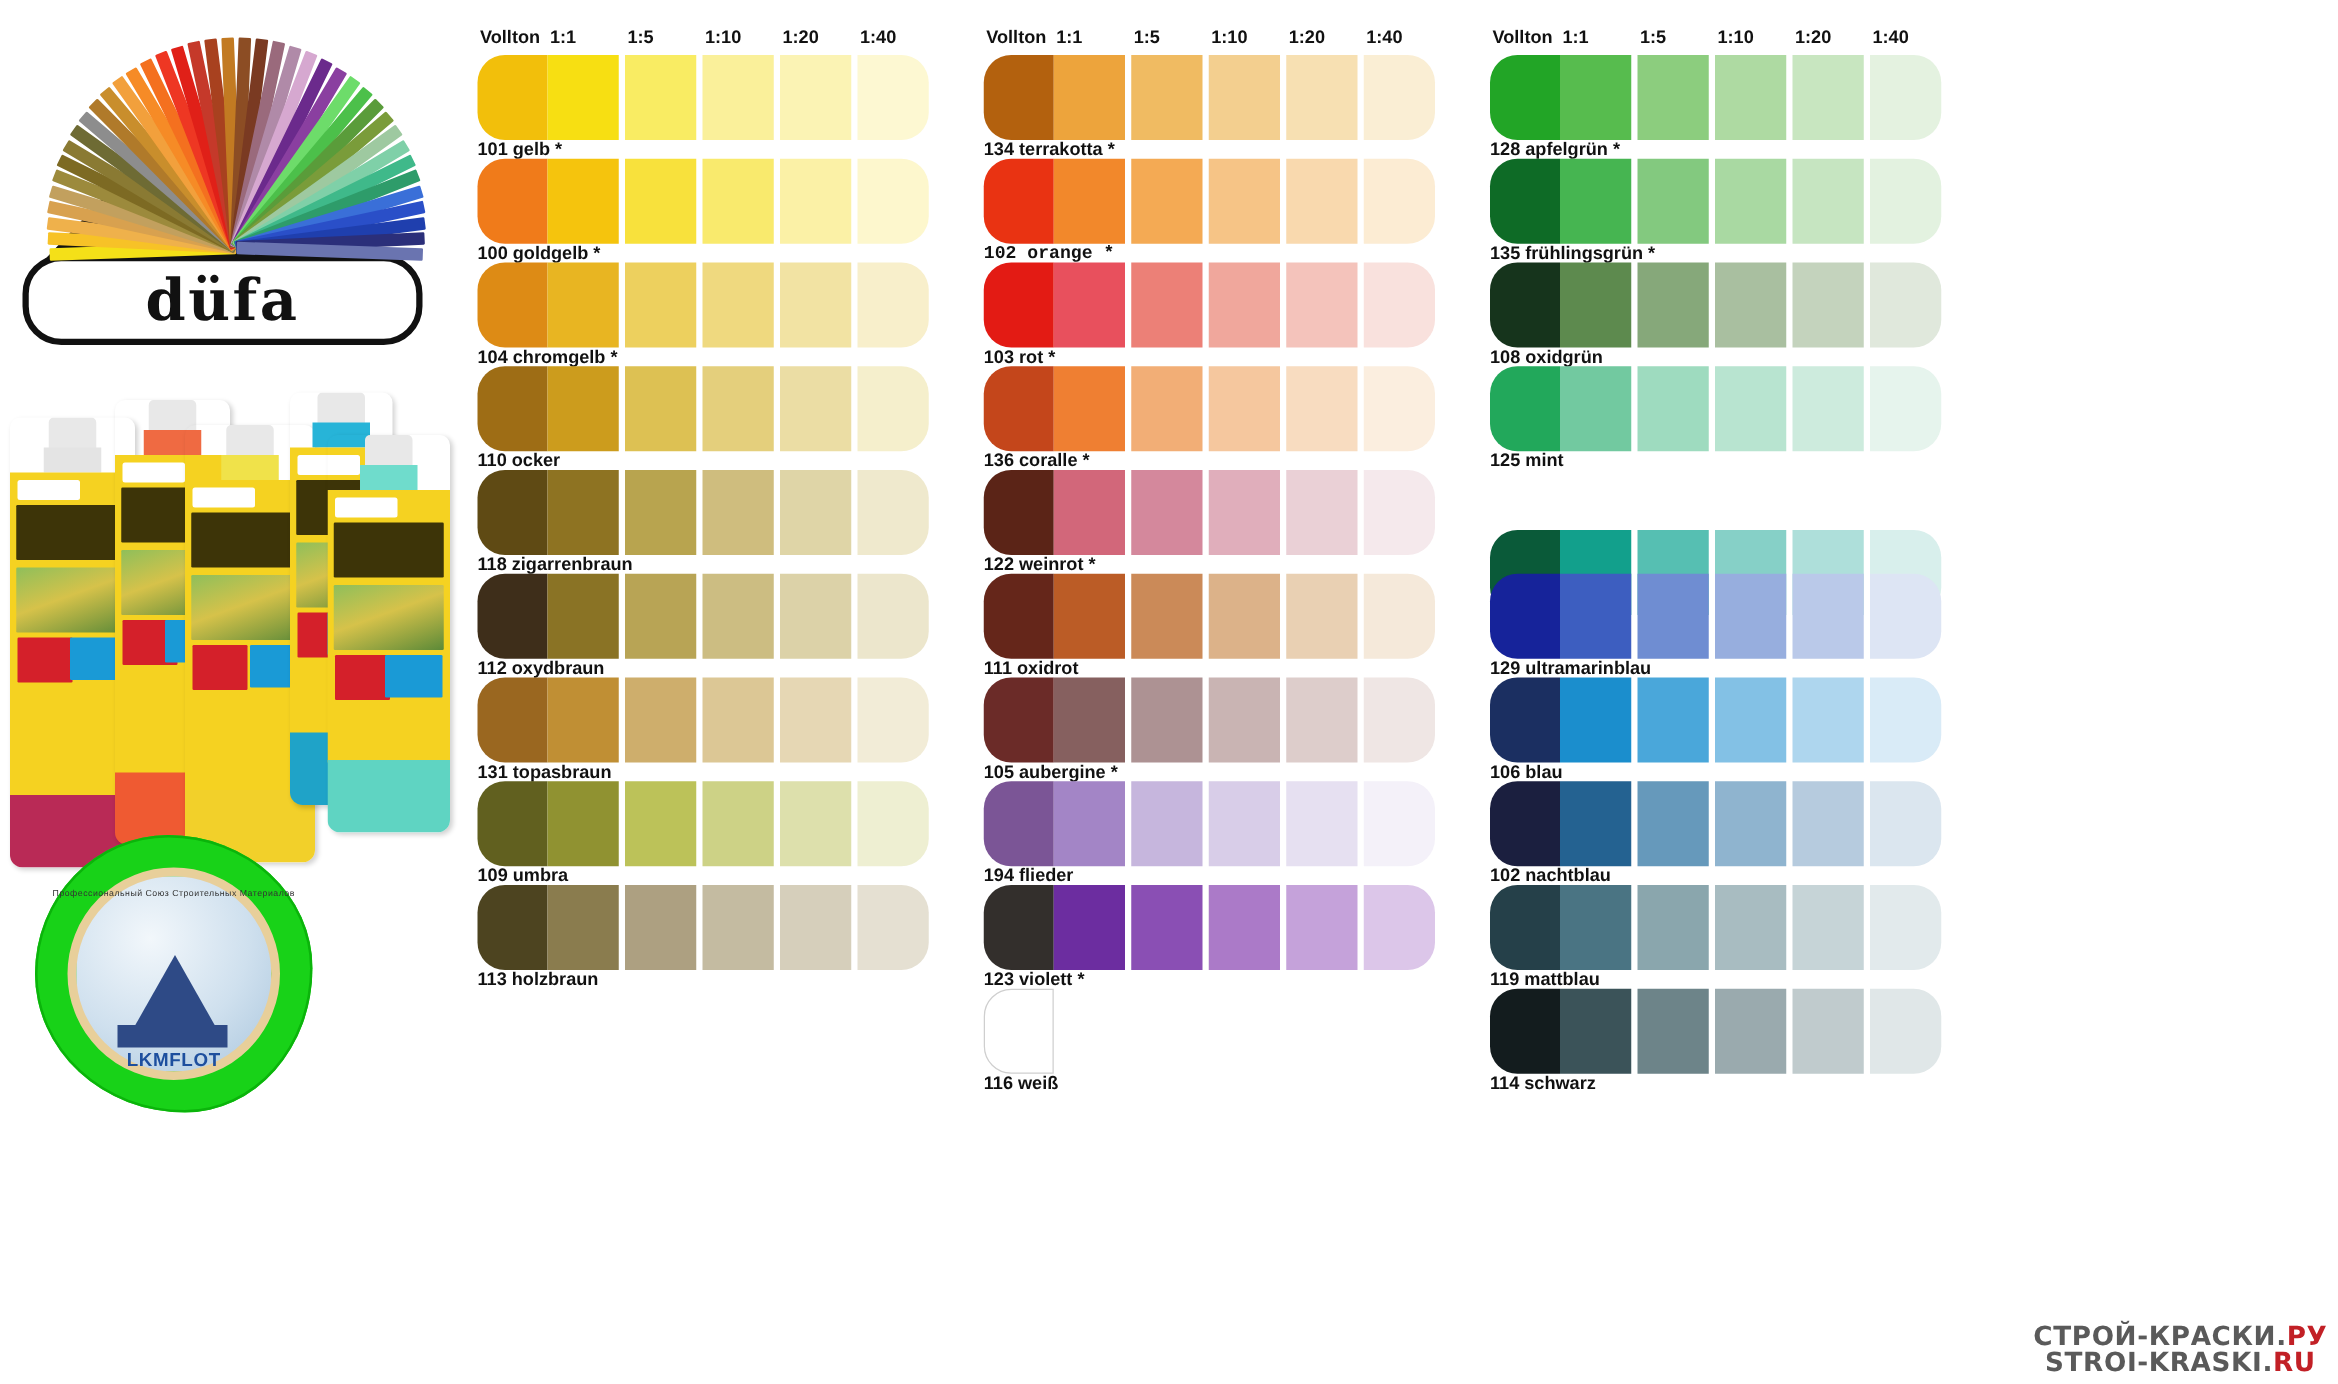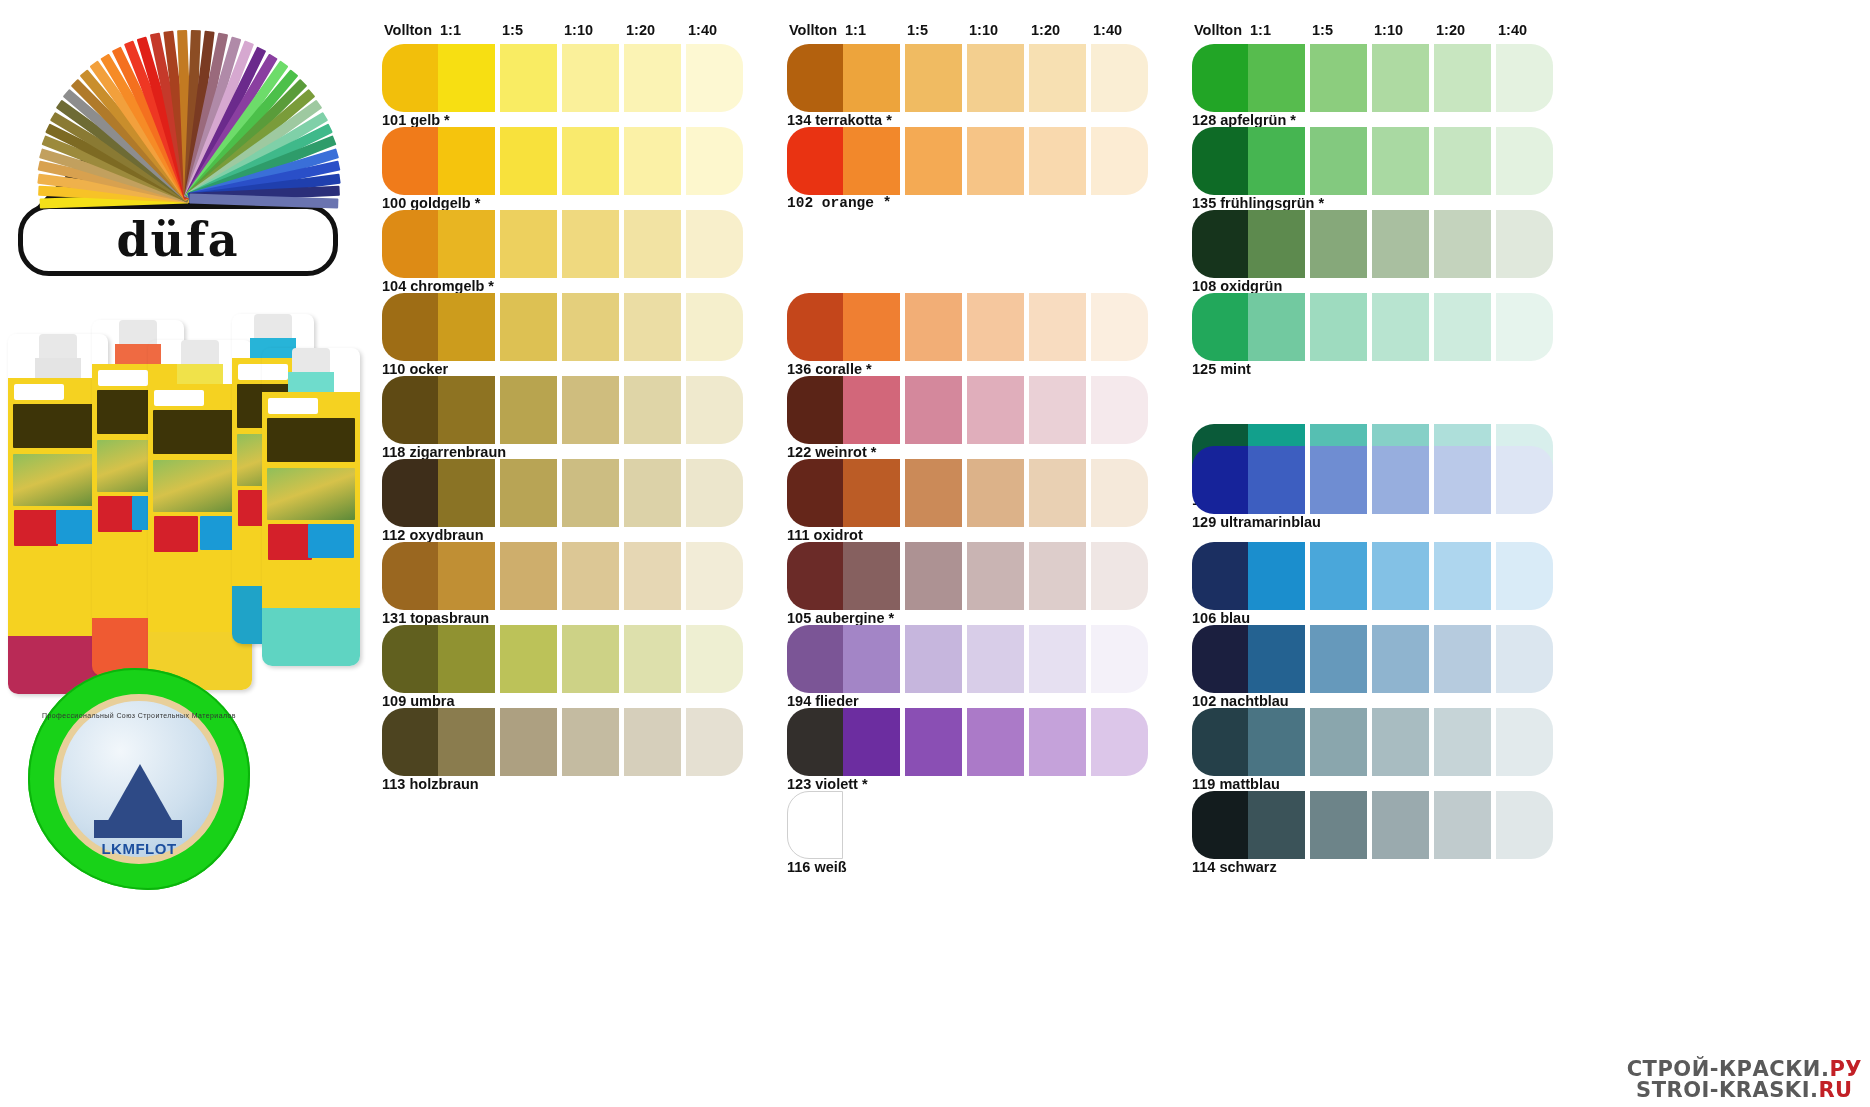--- a/index.html
+++ b/index.html
@@ -352,20 +352,29 @@
       </div>
       <div class="swatch-row" style="top: 127px; font-family: Liberation Mono, monospace;">
         <div class="sw first" style="left: 10px; width: 56px; background: rgb(233, 51, 18);"></div>
         <div class="sw" style="left: 66px; width: 57px; background: rgb(242, 136, 43);"></div>
         <div class="sw" style="left: 128px; width: 57px; background: rgb(244, 170, 84);"></div>
         <div class="sw" style="left: 190px; width: 57px; background: rgb(246, 196, 134);"></div>
         <div class="sw" style="left: 252px; width: 57px; background: rgb(249, 217, 174);"></div>
         <div class="sw last" style="left: 314px; width: 57px; background: rgb(252, 236, 211);"></div>
         <div class="row-label">102 orange *</div>
       </div>
+      <div class="swatch-row" style="top: 210px;">
+        <div class="sw first" style="left: 10px; width: 56px; background: rgb(227, 27, 20);"></div>
+        <div class="sw" style="left: 66px; width: 57px; background: rgb(232, 80, 93);"></div>
+        <div class="sw" style="left: 128px; width: 57px; background: rgb(236, 128, 119);"></div>
+        <div class="sw" style="left: 190px; width: 57px; background: rgb(240, 167, 156);"></div>
+        <div class="sw" style="left: 252px; width: 57px; background: rgb(244, 195, 187);"></div>
+        <div class="sw last" style="left: 314px; width: 57px; background: rgb(249, 225, 221);"></div>
+        <div class="row-label">103 rot *</div>
+      </div>
       <div class="swatch-row" style="top: 293px;">
         <div class="sw first" style="left: 10px; width: 56px; background: rgb(196, 70, 27);"></div>
         <div class="sw" style="left: 66px; width: 57px; background: rgb(239, 127, 50);"></div>
         <div class="sw" style="left: 128px; width: 57px; background: rgb(242, 174, 118);"></div>
         <div class="sw" style="left: 190px; width: 57px; background: rgb(245, 199, 158);"></div>
         <div class="sw" style="left: 252px; width: 57px; background: rgb(248, 220, 192);"></div>
         <div class="sw last" style="left: 314px; width: 57px; background: rgb(251, 238, 223);"></div>
         <div class="row-label">136 coralle *</div>
       </div>
       <div class="swatch-row" style="top: 376px;">
@@ -465,21 +474,21 @@
       </div>
       <div class="swatch-row" style="top: 376px; margin-top: 48px;">
         <div class="sw first" style="left: 10px; width: 56px; background: rgb(10, 90, 57);"></div>
         <div class="sw" style="left: 66px; width: 57px; background: rgb(18, 160, 140);"></div>
         <div class="sw" style="left: 128px; width: 57px; background: rgb(86, 191, 178);"></div>
         <div class="sw" style="left: 190px; width: 57px; background: rgb(134, 208, 199);"></div>
         <div class="sw" style="left: 252px; width: 57px; background: rgb(174, 223, 218);"></div>
         <div class="sw last" style="left: 314px; width: 57px; background: rgb(216, 239, 236);"></div>
         <div class="row-label">126 petrol</div>
       </div>
-      <div class="swatch-row" style="top: 446px;">
+      <div class="swatch-row" style="top: 459px;">
         <div class="sw first" style="left: 10px; width: 56px; background: rgb(22, 35, 154);"></div>
         <div class="sw" style="left: 66px; width: 57px; background: rgb(61, 94, 192);"></div>
         <div class="sw" style="left: 128px; width: 57px; background: rgb(111, 141, 210);"></div>
         <div class="sw" style="left: 190px; width: 57px; background: rgb(151, 174, 222);"></div>
         <div class="sw" style="left: 252px; width: 57px; background: rgb(186, 201, 233);"></div>
         <div class="sw last" style="left: 314px; width: 57px; background: rgb(221, 229, 244);"></div>
         <div class="row-label">129 ultramarinblau</div>
       </div>
       <div class="swatch-row" style="top: 542px;">
         <div class="sw first" style="left: 10px; width: 56px; background: rgb(27, 47, 97);"></div>

